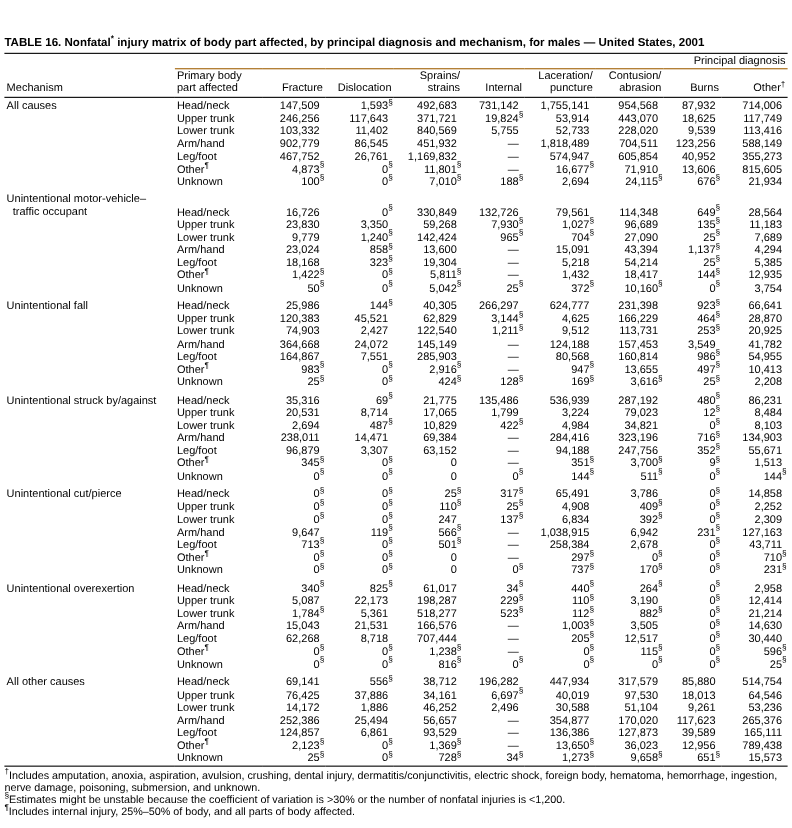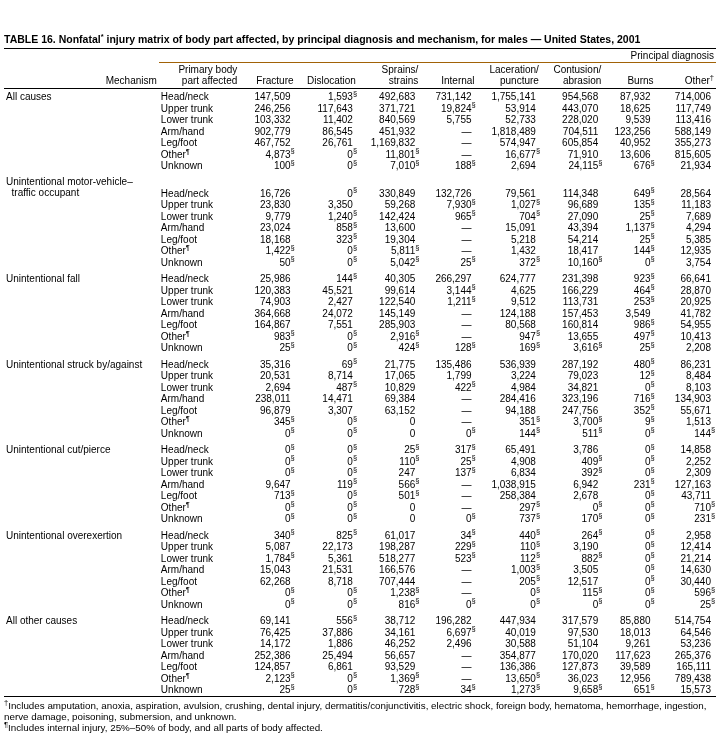--- a/index.html
+++ b/index.html
@@ -41,21 +41,21 @@
     vertical-align: bottom;
     padding: 1px 2px;
   }
   th.spanner-spacer { border: none; }
   th.span-label {
     text-align: right;
     border-bottom: 1px solid #a16207;
     padding-bottom: 1px;
   }
   tr.head-row th { border-bottom: 1px solid #000; padding-bottom: 2px; }
-  .t-left { text-align: right; white-space: pre-line; }
+  .t-left { text-align: left; white-space: pre-line; }
   .t-center { text-align: right; white-space: pre-line; }
   tbody td {
     font-size: 10px;
     line-height: 11.5px;
     padding: 0 0 0 2px;
     vertical-align: top;
   }
   td.mech-cell div { white-space: pre-wrap; }
   td.num-cell { text-align: right; padding-left: 0; }
   sup { font-size: 7.5px; line-height: 0; }
@@ -282,21 +282,21 @@
           <td class="num-cell"><span>266,297</span><sup class="mark"></sup></td>
           <td class="num-cell"><span>624,777</span><sup class="mark"></sup></td>
           <td class="num-cell"><span>231,398</span><sup class="mark"></sup></td>
           <td class="num-cell"><span>923</span><sup class="mark">§</sup></td>
           <td class="num-cell"><span>66,641</span><sup class="mark"></sup></td>
         </tr>
         <tr>
           <td class="part-cell">Upper trunk</td>
           <td class="num-cell"><span>120,383</span><sup class="mark"></sup></td>
           <td class="num-cell"><span>45,521</span><sup class="mark"></sup></td>
-          <td class="num-cell"><span>99,614</span><sup class="mark"></sup></td>
+          <td class="num-cell"><span>62,829</span><sup class="mark"></sup></td>
           <td class="num-cell"><span>3,144</span><sup class="mark">§</sup></td>
           <td class="num-cell"><span>4,625</span><sup class="mark"></sup></td>
           <td class="num-cell"><span>166,229</span><sup class="mark"></sup></td>
           <td class="num-cell"><span>464</span><sup class="mark">§</sup></td>
           <td class="num-cell"><span>28,870</span><sup class="mark"></sup></td>
         </tr>
         <tr>
           <td class="part-cell">Lower trunk</td>
           <td class="num-cell"><span>74,903</span><sup class="mark"></sup></td>
           <td class="num-cell"><span>2,427</span><sup class="mark"></sup></td>
@@ -669,16 +669,17 @@
           <td class="num-cell"><span>1,273</span><sup class="mark">§</sup></td>
           <td class="num-cell"><span>9,658</span><sup class="mark">§</sup></td>
           <td class="num-cell"><span>651</span><sup class="mark">§</sup></td>
           <td class="num-cell"><span>15,573</span><sup class="mark"></sup></td>
         </tr>
       </tbody>
   </table>
 
   <div class="footnotes">
     <div class="footnote"><sup>†</sup>Includes amputation, anoxia, aspiration, avulsion, crushing, dental injury, dermatitis/conjunctivitis, electric shock, foreign body, hematoma, hemorrhage, ingestion, nerve damage, poisoning, submersion, and unknown.</div>
+    <div class="footnote"><sup>§</sup>Estimates might be unstable because the coefficient of variation is &gt;30% or the number of nonfatal injuries is &lt;1,200.</div>
     <div class="footnote"><sup>¶</sup>Includes internal injury, 25%–50% of body, and all parts of body affected.</div>
   </div>
 
 </div>
 
 </body></html>

